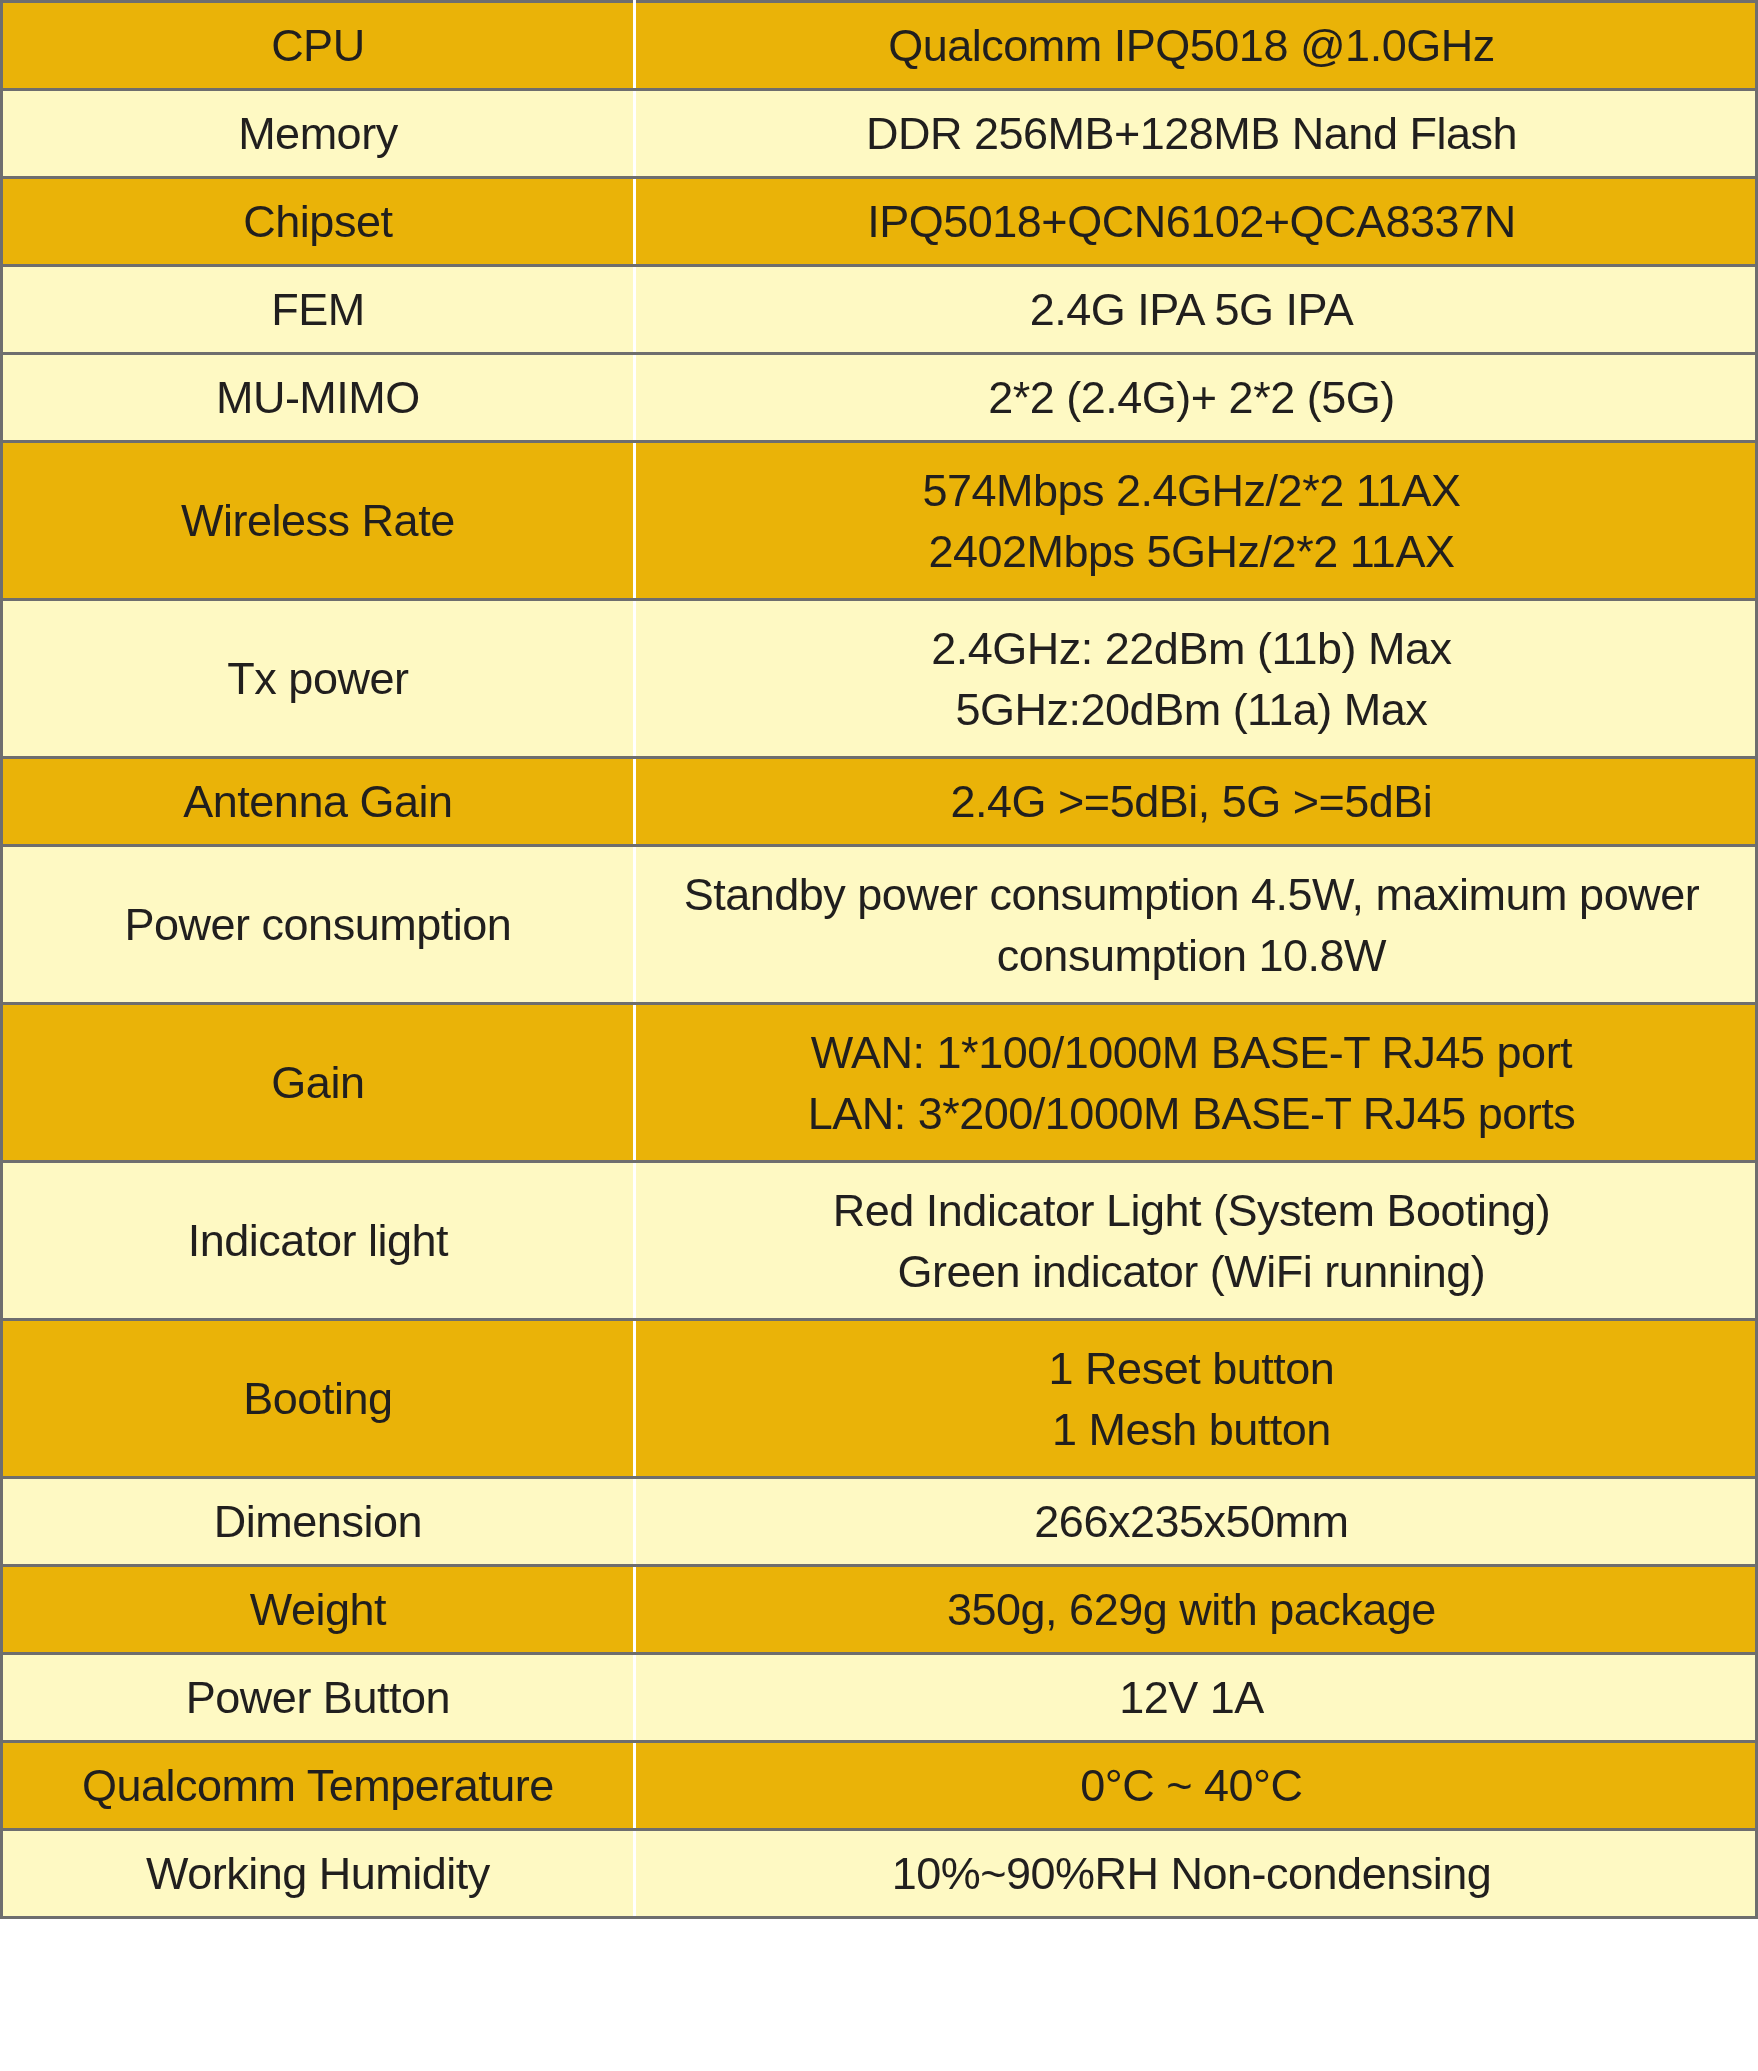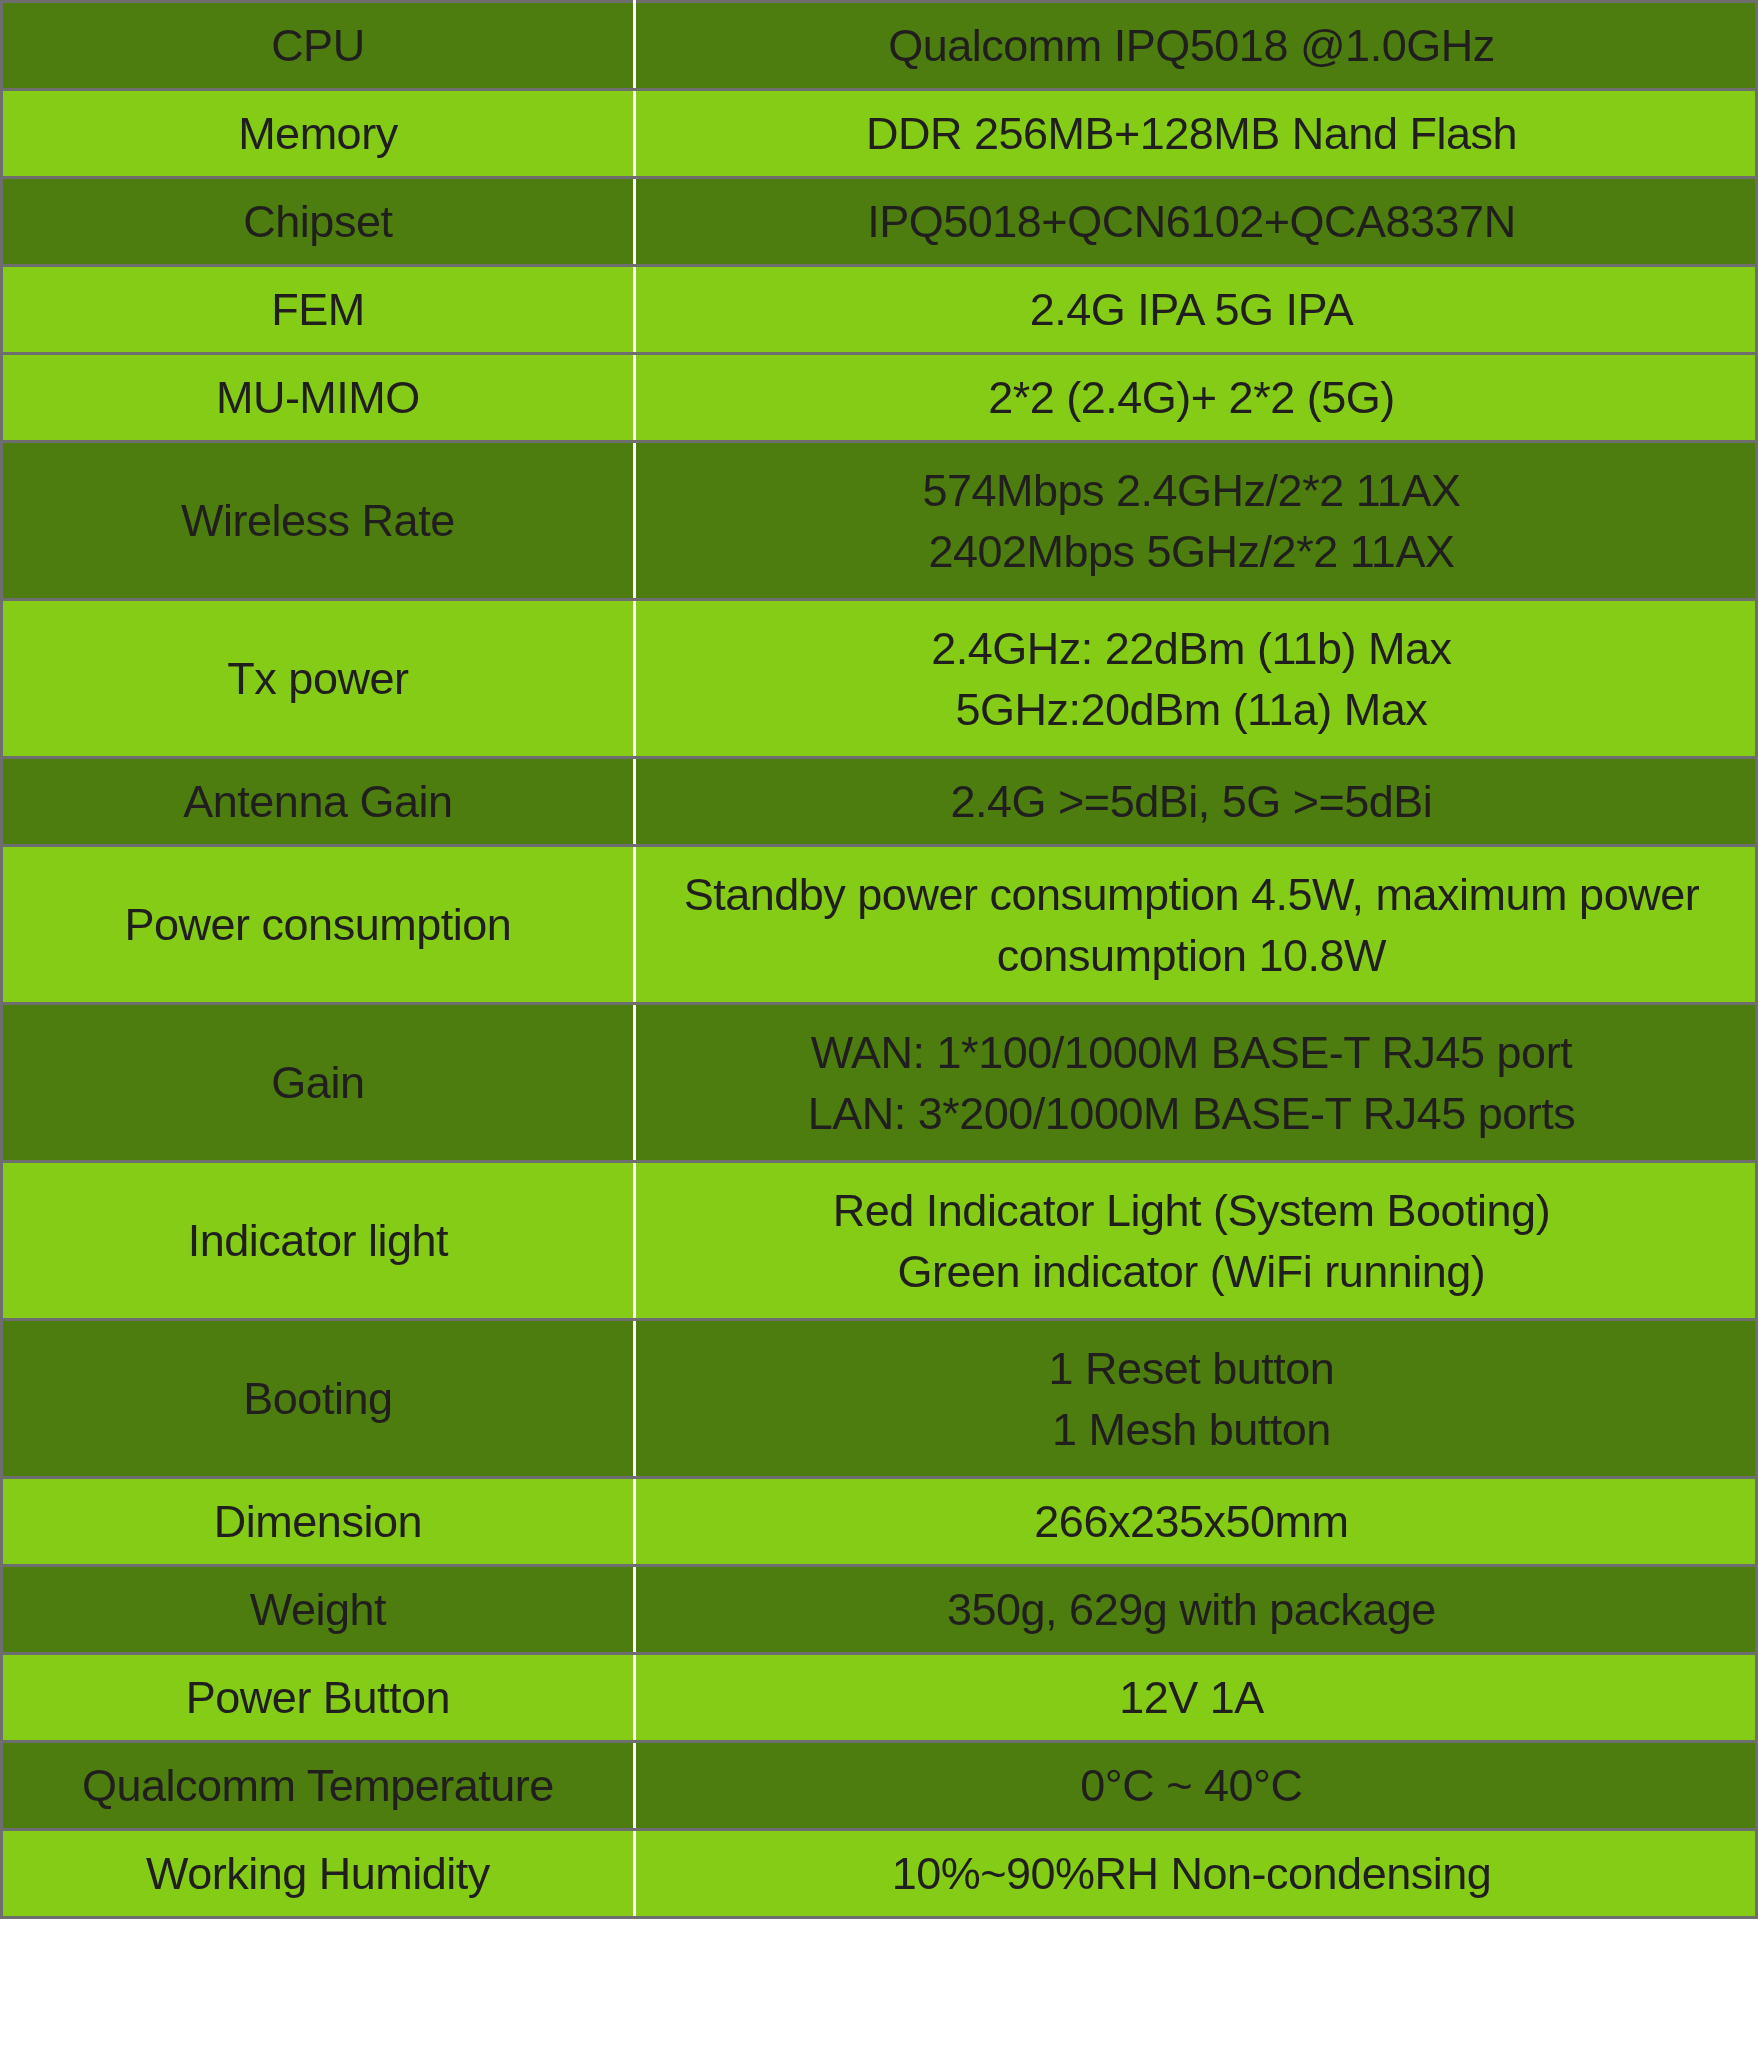--- a/index.html
+++ b/index.html
@@ -19,25 +19,25 @@
     border-left: 3px solid #6e6e6e;
     border-right: 3px solid #6e6e6e;
   }
   table.spec-table td {
     border-top: 3.9px solid #6e6e6e;
     border-bottom: 3.9px solid #6e6e6e;
     font-size: 45px;
     font-weight: 400;
     letter-spacing: -0.5px;
     vertical-align: middle;
-    background: #84cc16;
+    background: #fef9c3;
     overflow: hidden;
   }
   tr.row-alt td {
-    background: #4d7c0f;
+    background: #eab308;
   }
   td.label-cell {
     width: 614px;
     text-align: center;
     border-right: 3px solid #ffffff;
     padding: 0 7.9px;
   }
   td.value-cell {
     text-align: center;
     padding: 9.9px 19.7px 9.9px 11.8px;

